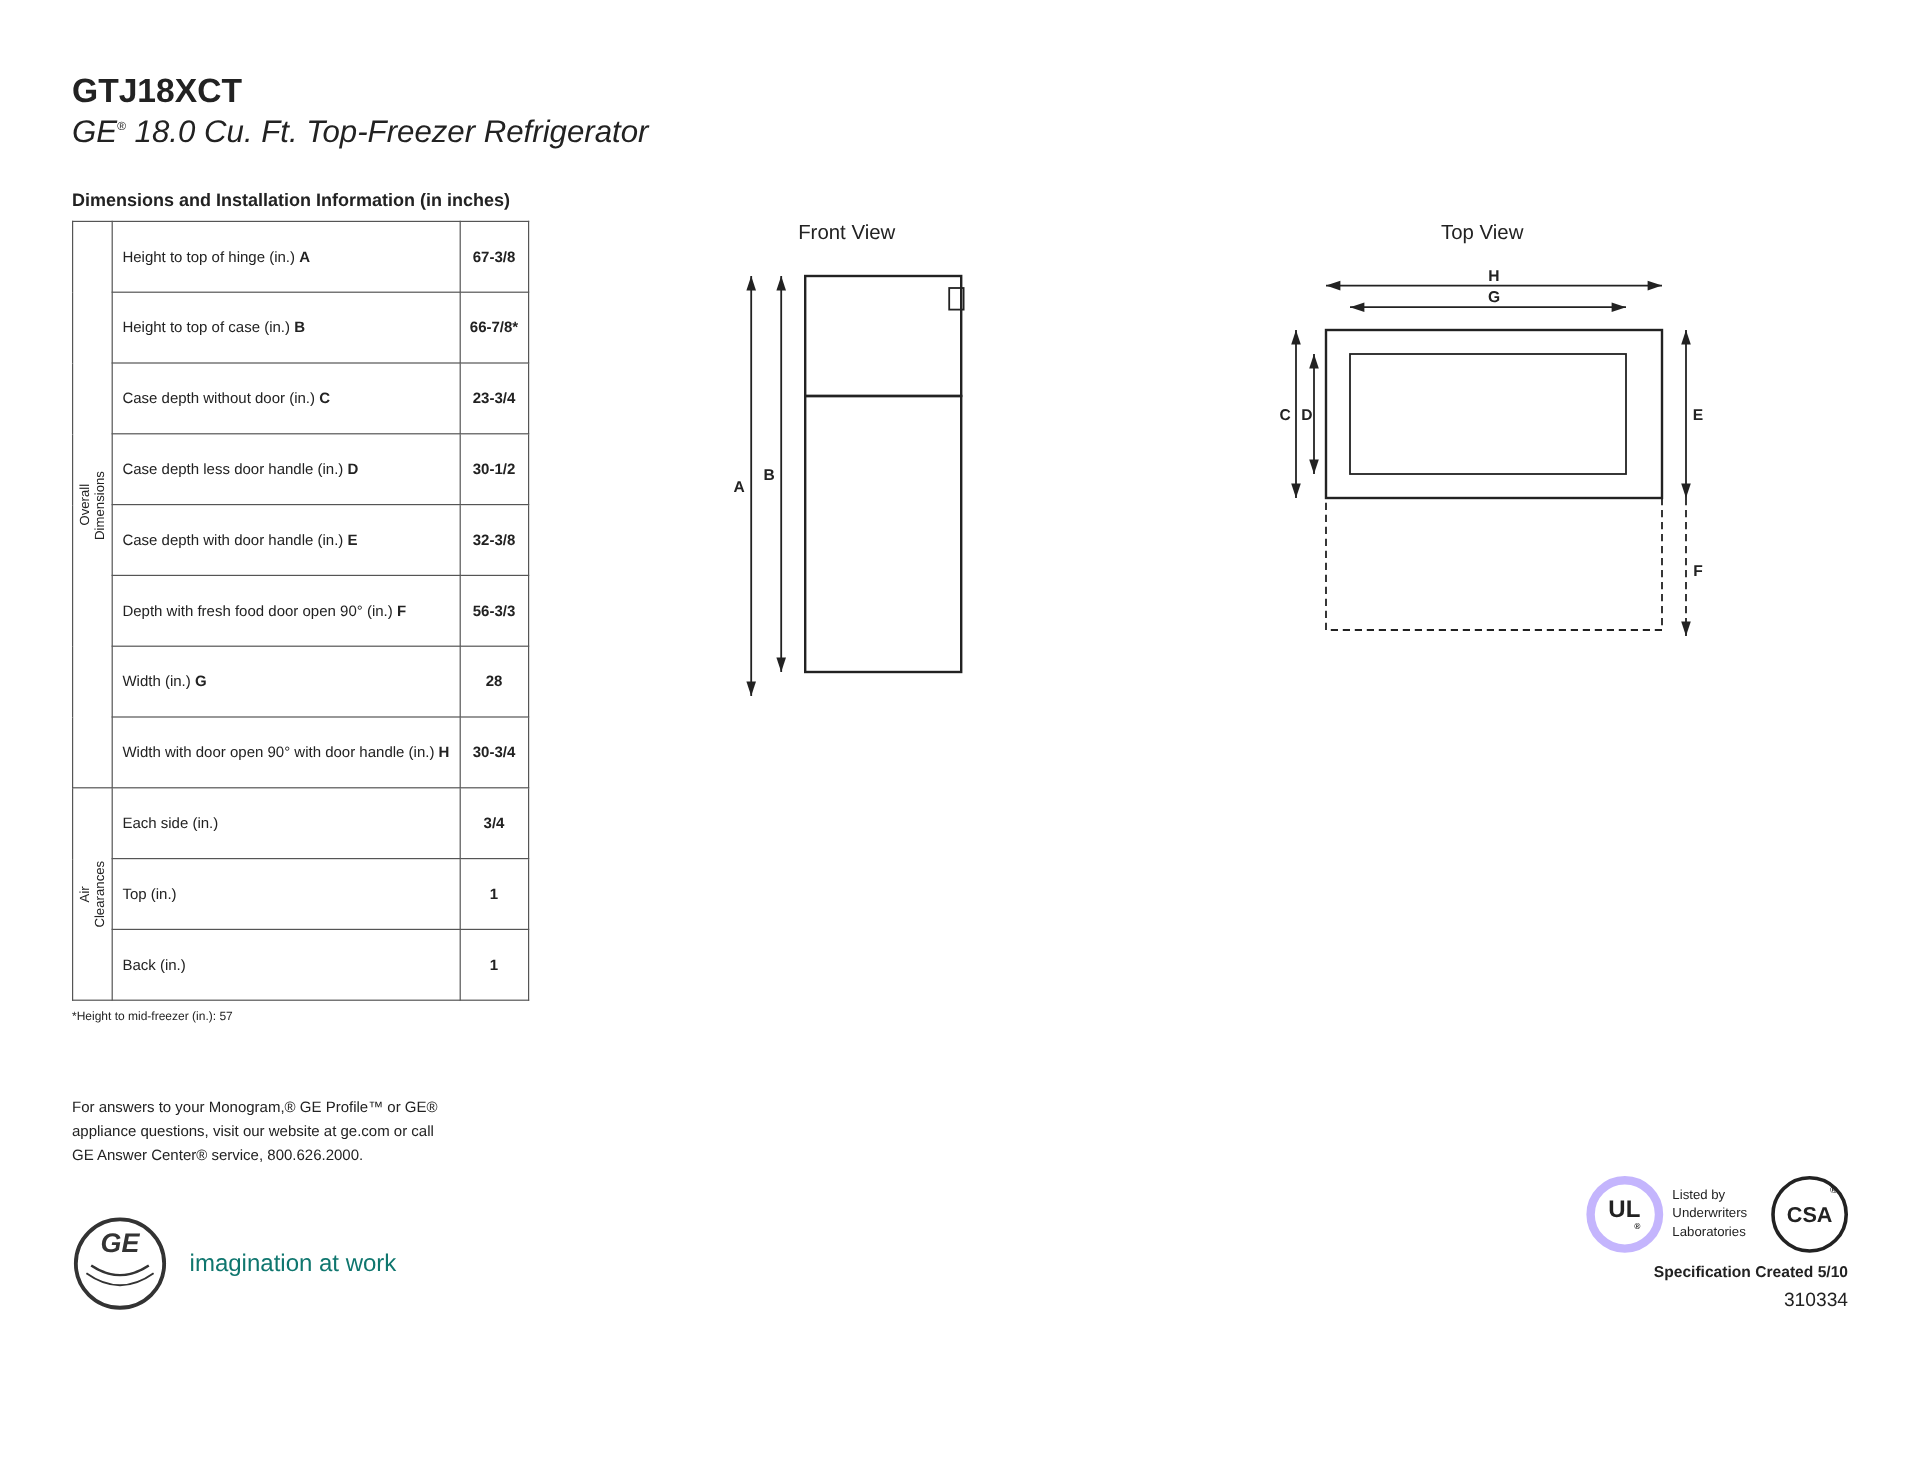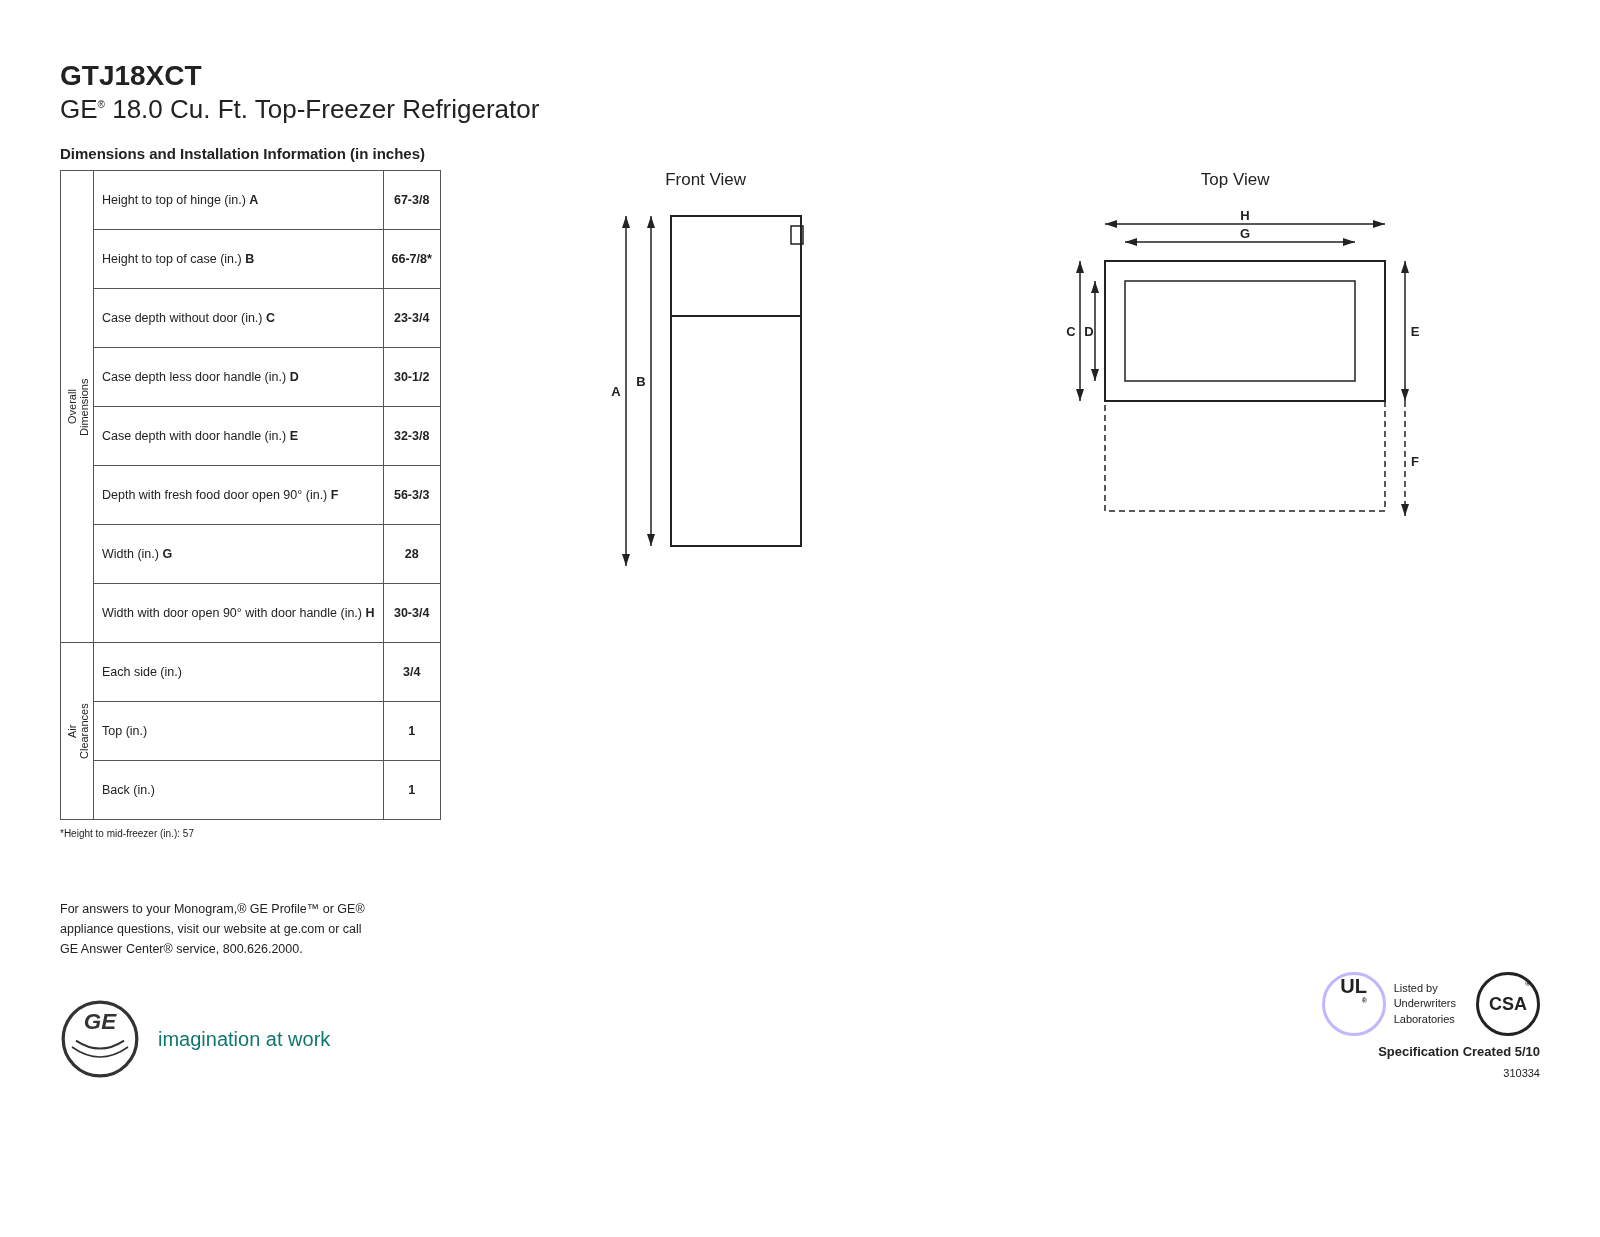--- a/index.html
+++ b/index.html
@@ -15,21 +15,22 @@
 
     .page-title-model {
       font-size: 28px;
       font-weight: bold;
       margin-bottom: 2px;
       margin-top: 20px;
     }
     .page-title-desc {
       font-size: 26px;
       font-weight: normal;
-      margin-bottom: 20px;
+      margin-bottom: 34px;
+      font-style: italic;
     }
     sup { font-size: 10px; }
 
     .section-heading {
       font-size: 15px;
       font-weight: bold;
       margin-bottom: 8px;
     }
 
     .main-content {
@@ -138,22 +139,23 @@
     }
     .ul-logo {
       display: flex;
       align-items: center;
       gap: 8px;
     }
     .ul-circle {
       width: 64px;
       height: 64px;
       border-radius: 50%;
-      border: 3px solid #c4b5fd;
-      display: flex;
+      border: 7px solid #c4b5fd;
+      display: flex;
+      align-items: center;
       justify-content: center;
       font-size: 22px;
       font-weight: bold;
       position: relative;
     }
     .ul-inner {
       display: flex;
       flex-direction: column;
       align-items: center;
       font-size: 8px;
@@ -177,21 +179,21 @@
       font-size: 22px;
       font-weight: bold;
       position: relative;
     }
     .spec-created {
       font-size: 13px;
       font-weight: bold;
       text-align: right;
     }
     .spec-number {
-      font-size: 11px;
+      font-size: 16px;
       text-align: right;
     }
   </style>
 </head>
 <body>
 
 <div class="page-title-model">GTJ18XCT</div>
 <div class="page-title-desc">
   GE<sup>®</sup> 18.0 Cu. Ft. Top-Freezer Refrigerator
 </div>

